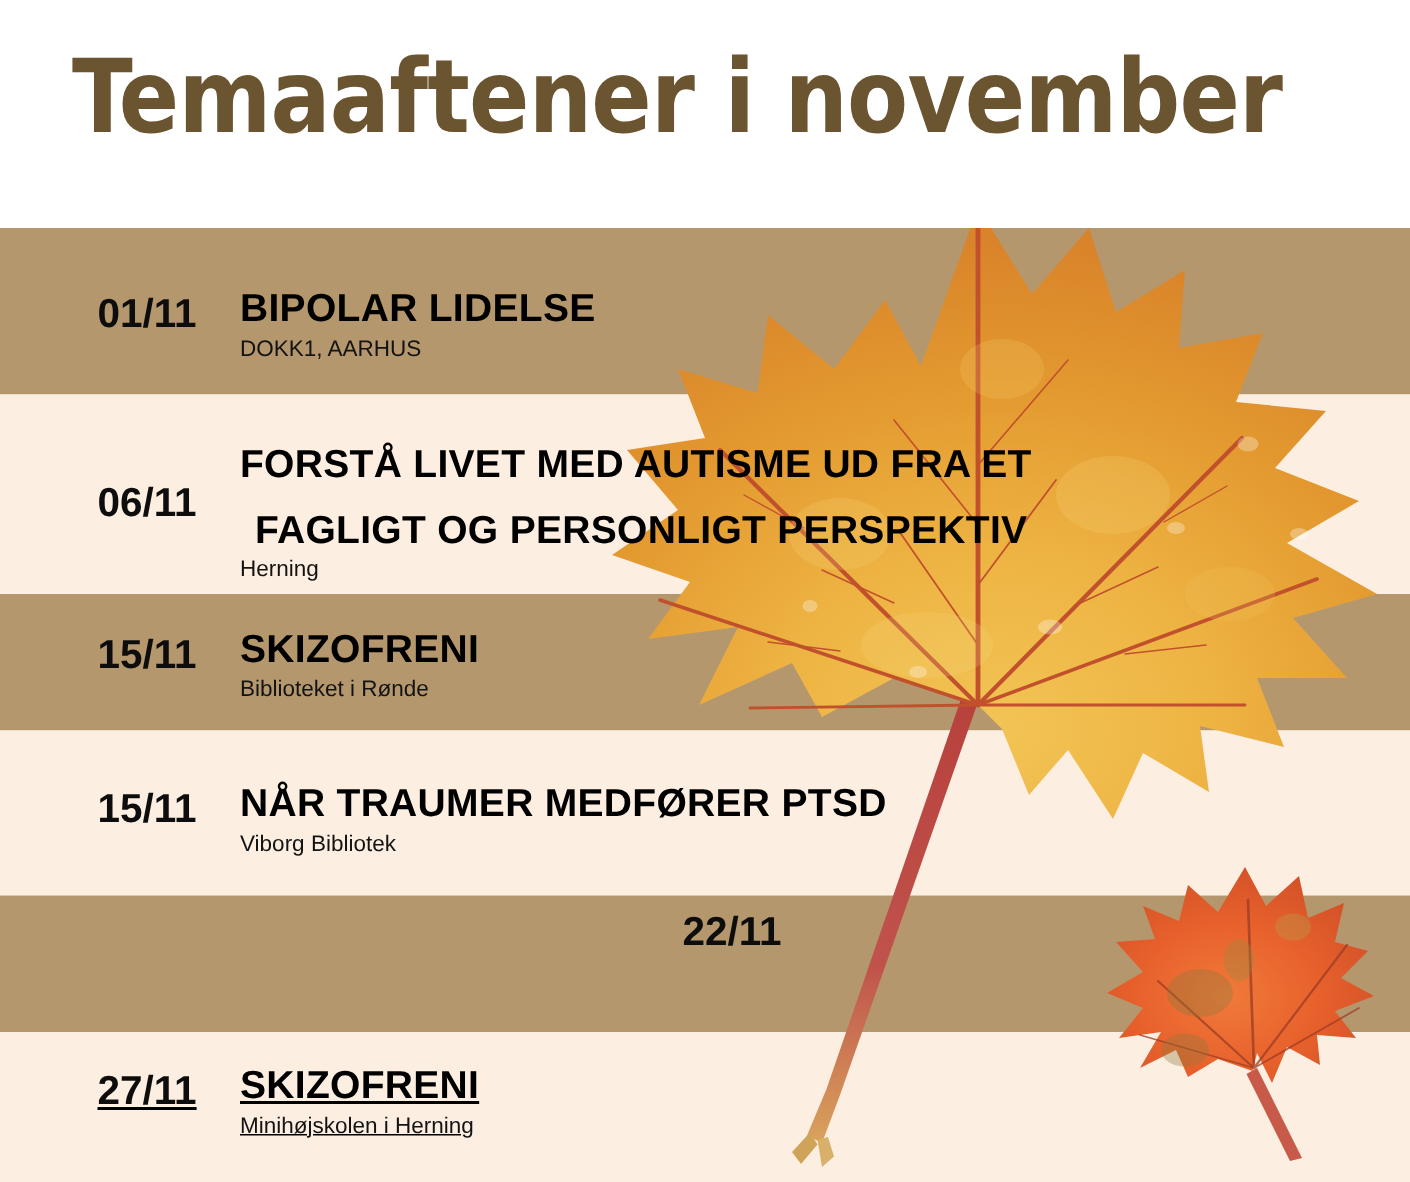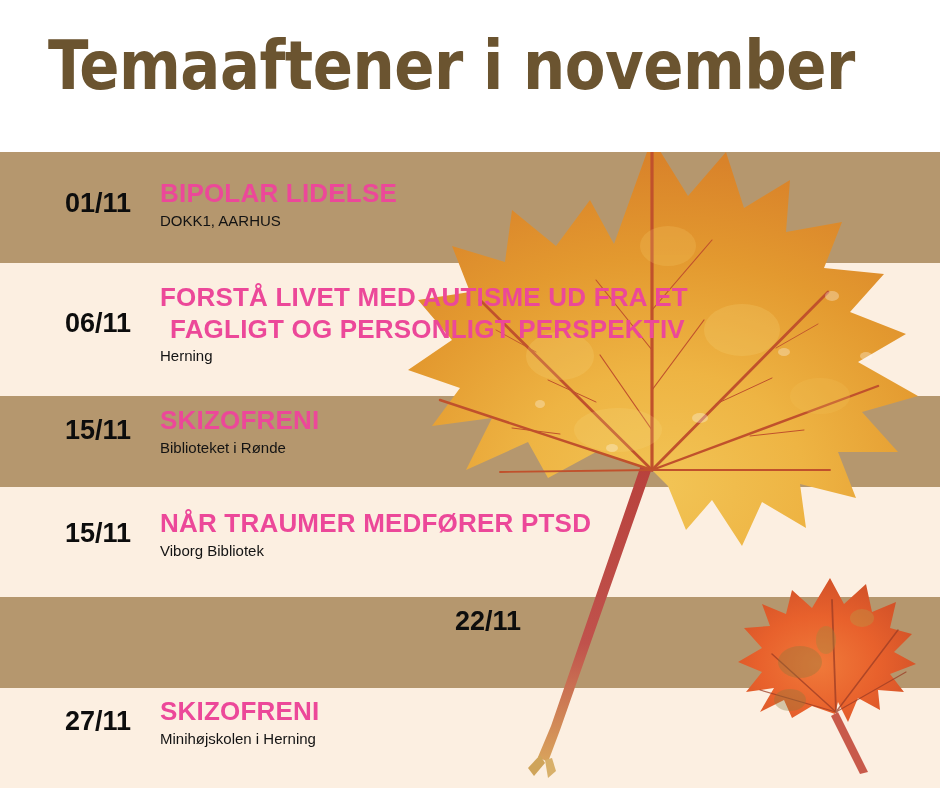--- a/index.html
+++ b/index.html
@@ -60,24 +60,25 @@
     font-size:27px;
     font-weight:700;
     color:#0d0d0d;
     letter-spacing:0px;
     line-height:1.1;
   }
   .info{flex:1 1 auto;}
   .ev-title{
     font-size:26px;
     font-weight:700;
-    color:#ec4899;
+    color:#000000;
     letter-spacing:0.2px;
     line-height:1.22;
     white-space:nowrap;
+    margin-top:12px;
   }
   .ev-title.l2{ padding-left:10px; }
   .ev-place{
     font-size:15px;
     font-weight:400;
     color:#131313;
     line-height:1.25;
     margin-top:2px;
     white-space:nowrap;
   }
@@ -236,21 +237,21 @@
       <div class="info">
         <div class="ev-title">NÅR TRAUMER MEDFØRER PTSD</div>
         <div class="ev-place">Viborg Bibliotek</div>
       </div>
     </div>
 
     <div class="row" style="top:607px;flex-direction:column;">
       <div class="date">22/11</div>
     </div>
 
-    <div class="row" style="top:696px;">
+    <div class="row" style="top:696px;text-decoration:underline;">
       <div class="date">27/11</div>
       <div class="info">
         <div class="ev-title">SKIZOFRENI</div>
         <div class="ev-place">Minihøjskolen i Herning</div>
       </div>
     </div>
 
   </div>
 </div>
 

